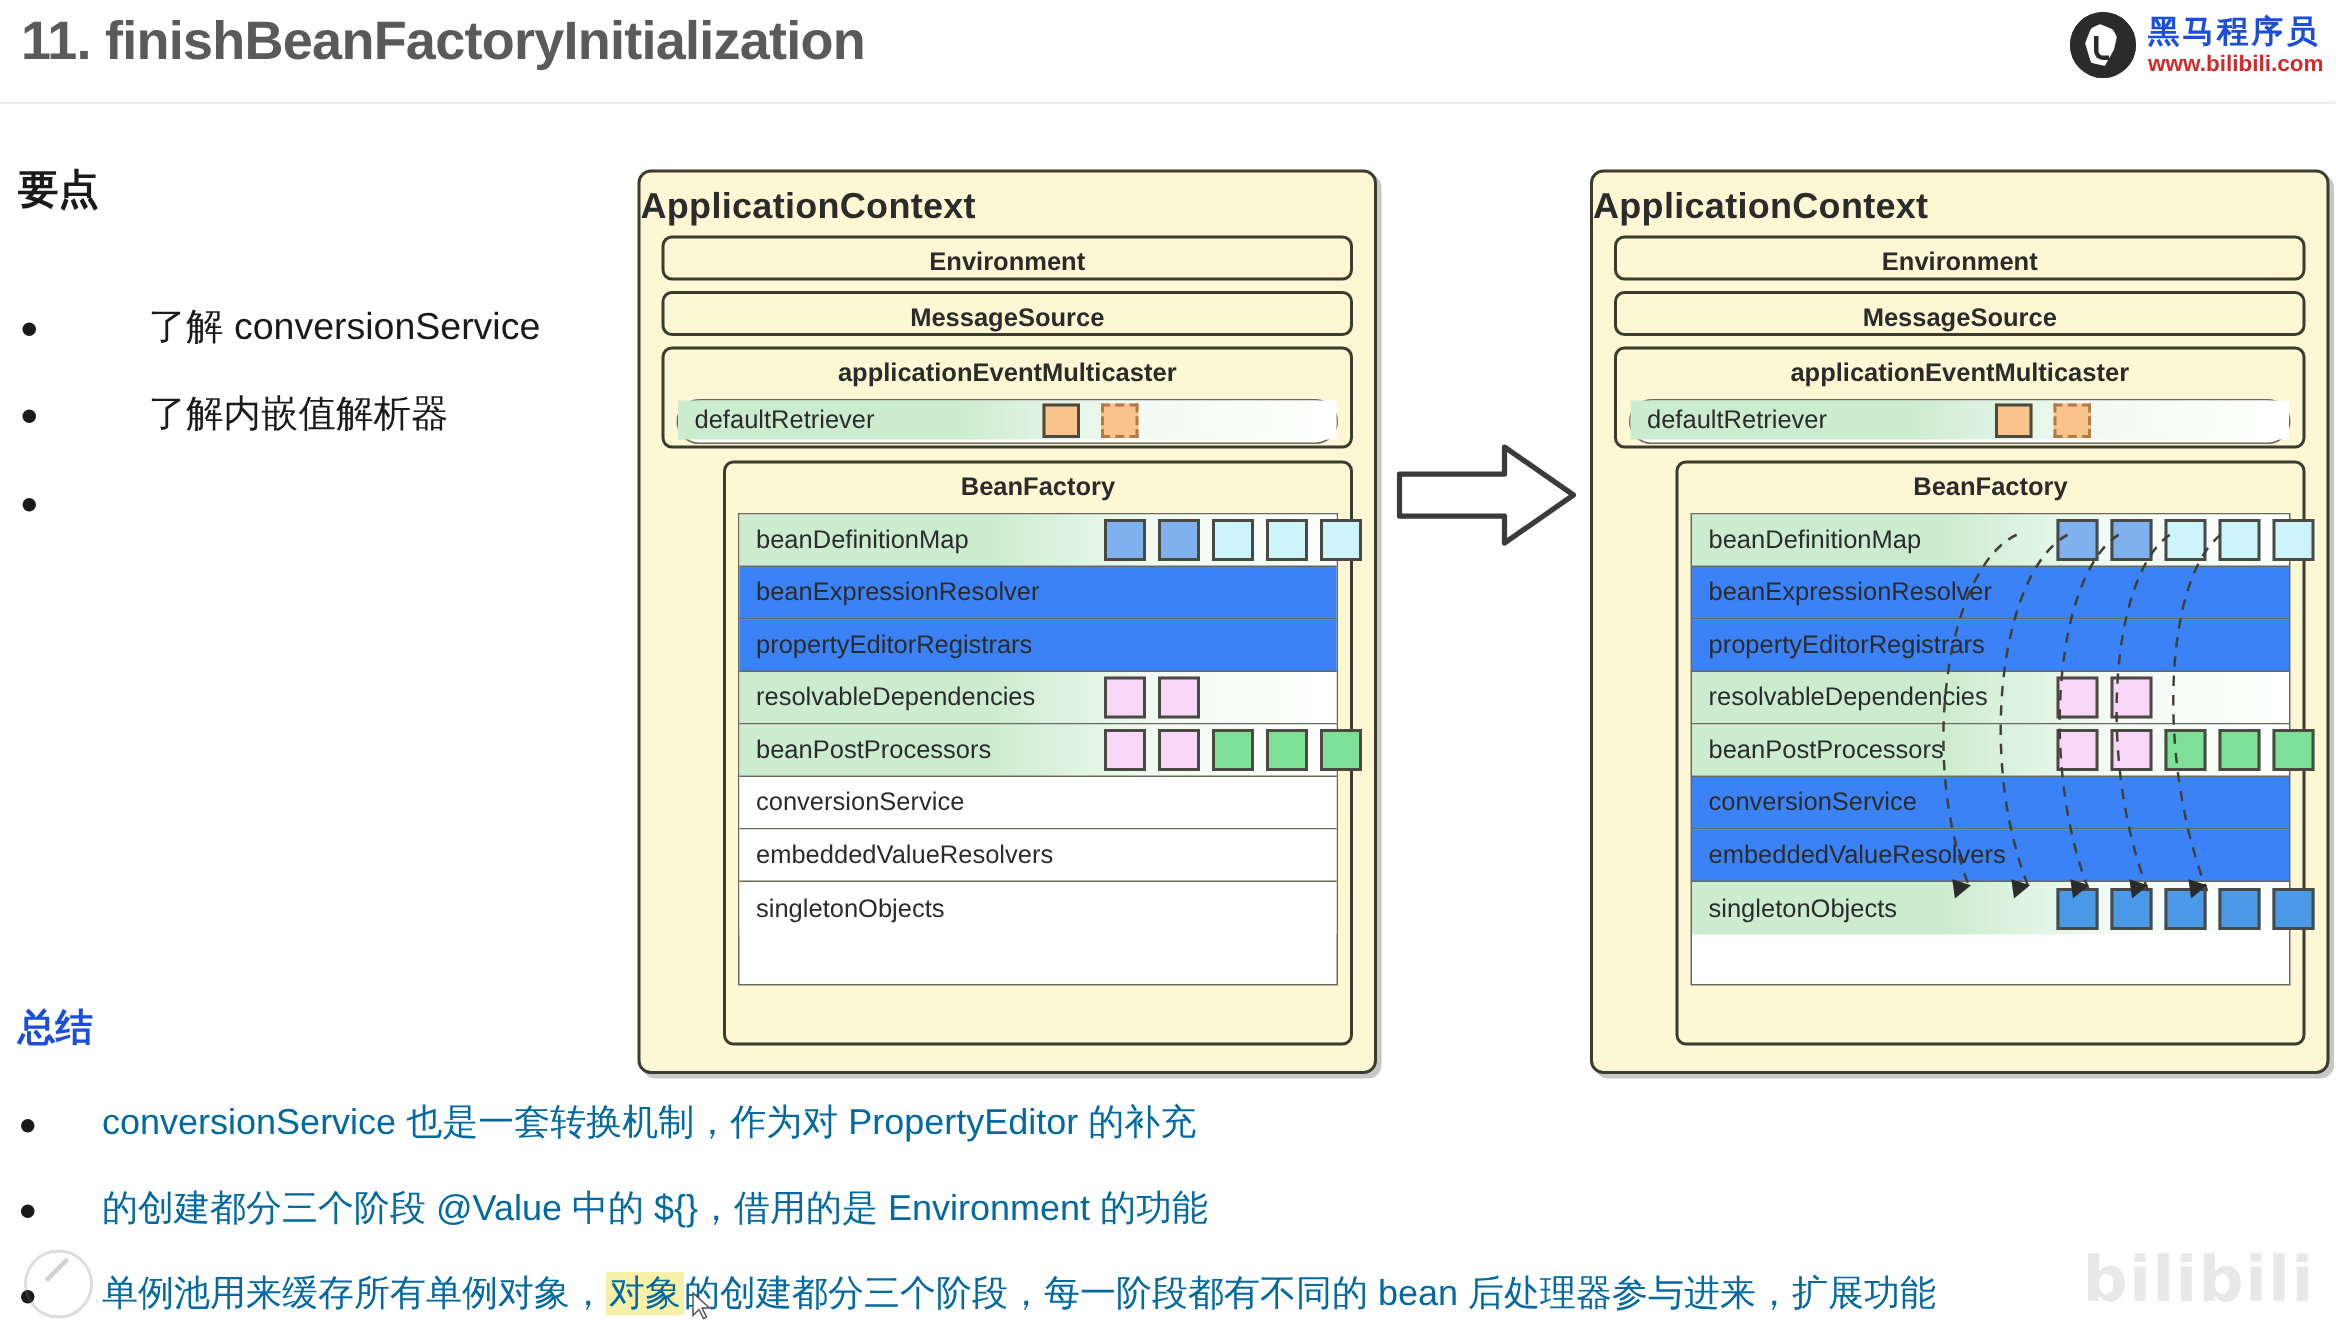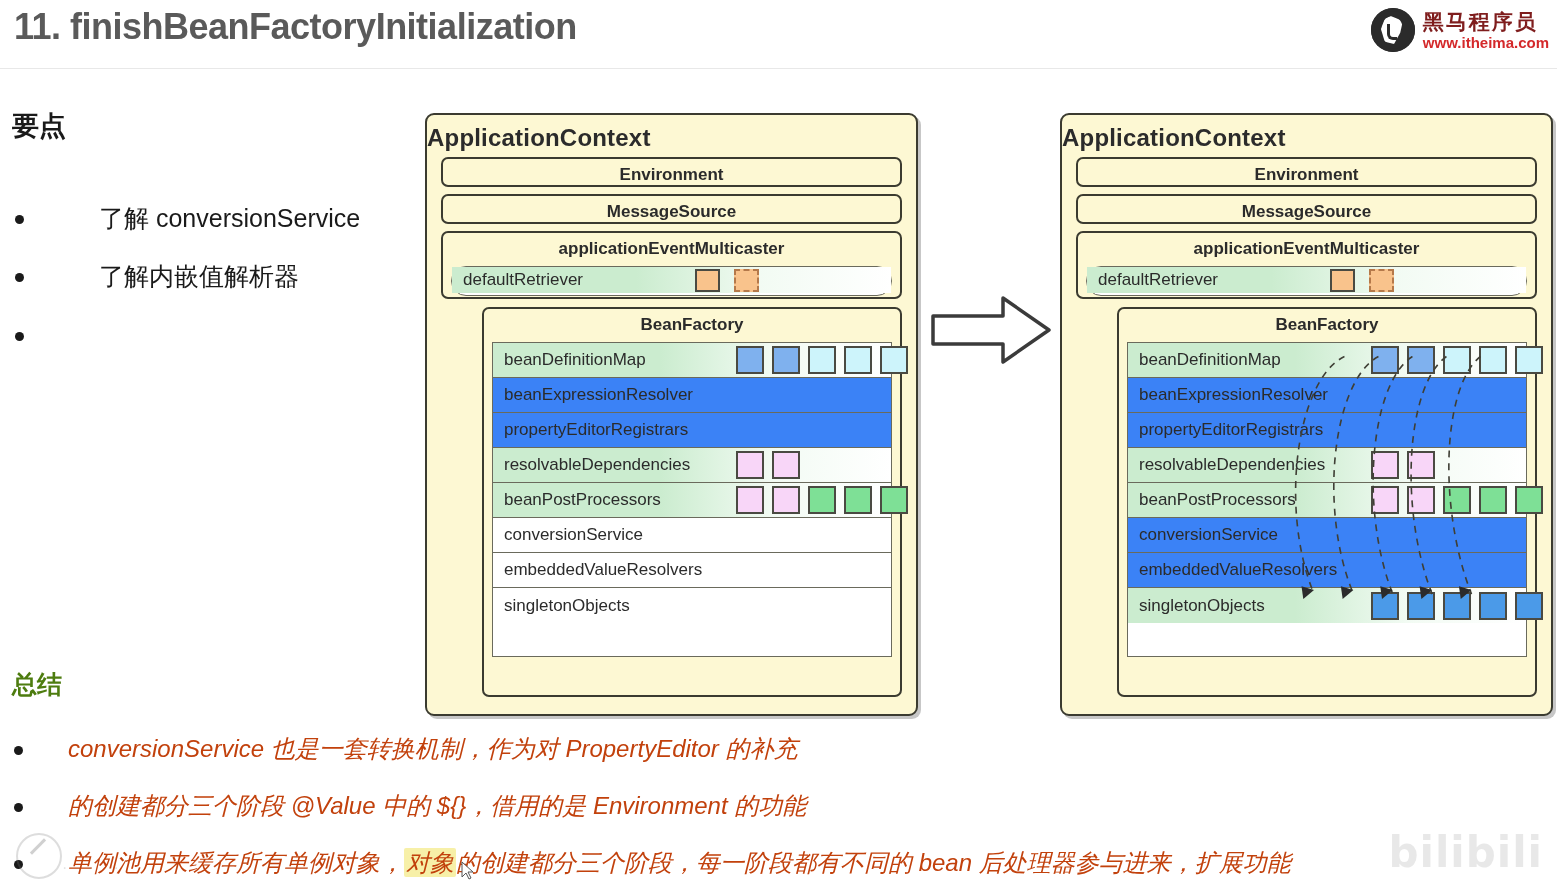--- a/index.html
+++ b/index.html
@@ -34,21 +34,21 @@
     width:22px;height:28px;border-radius:50% 50% 45% 45%;
     background:#fff;
     clip-path:polygon(45% 0,100% 18%,88% 60%,60% 100%,18% 92%,0 46%,18% 10%);
   }
   #brand-mark:before{
     content:"";position:absolute;left:16px;top:16px;width:7px;height:13px;
     border-left:3px solid #2b2b2b;border-bottom:3px solid #2b2b2b;
     border-radius:0 0 0 6px;z-index:2;
   }
   #brand-text{display:flex;flex-direction:column;line-height:1;}
-  #brand-cn{font-size:21px;font-weight:700;color:#7f1d1d;letter-spacing:2px;}
+  #brand-cn{font-size:21px;font-weight:700;color:#1d4ed8;letter-spacing:2px;}
   #brand-url{font-size:15px;font-weight:700;color:#d4292b;letter-spacing:0px;margin-top:3px;}
 
   
   #key-points-heading{
     position:absolute;left:12px;top:108px;
     font-size:27px;font-weight:700;color:#1a1a1a;
   }
   .bullet-row{position:absolute;display:flex;align-items:flex-start;gap:38px;}
   .dot{
     width:9px;height:9px;border-radius:50%;background:#1a1a1a;
@@ -57,27 +57,27 @@
   .bullet-text{
     margin-left:37px;font-size:25px;color:#1a1a1a;
     white-space:nowrap;line-height:1.2;
   }
   #kp-0{left:15px;top:203px;}
   #kp-1{left:15px;top:261px;}
   #kp-2{left:15px;top:320px;}
 
   #summary-heading{
     position:absolute;left:12px;top:668px;
-    font-size:25px;font-weight:700;color:#4d7c0f;
+    font-size:25px;font-weight:700;color:#1d4ed8;
   }
   .sum-row{position:absolute;display:flex;align-items:flex-start;}
   .sum-row .dot{margin-top:11px;}
   .sum-text{
-    margin-left:45px;font-size:24px;color:#c2410c;
-    white-space:nowrap;line-height:1.2;font-style:italic;
+    margin-left:45px;font-size:24px;color:#0369a1;
+    white-space:nowrap;line-height:1.2;
   }
   #sm-0{left:14px;top:735px;}
   #sm-1{left:14px;top:792px;}
   #sm-2{left:14px;top:849px;}
   .hl{background:#f7f0a8;padding:1px 2px;border-radius:2px;}
 
   
   .panel{
     position:absolute;
     background:#fdf8d3;
@@ -187,21 +187,21 @@
 </style>
 </head>
 <body>
 
 <div id="header">
   <div id="page-title">11. finishBeanFactoryInitialization</div>
   <div id="brand">
     <div id="brand-mark"></div>
     <div id="brand-text">
       <span id="brand-cn">黑马程序员</span>
-      <span id="brand-url">www.itheima.com</span>
+      <span id="brand-url">www.bilibili.com</span>
     </div>
   </div>
 </div>
 
 <div id="key-points-heading">要点</div>
 
 <div class="bullet-row" id="kp-0">
   <span class="dot"></span>
   <span class="bullet-text">了解 conversionService</span>
 </div>

